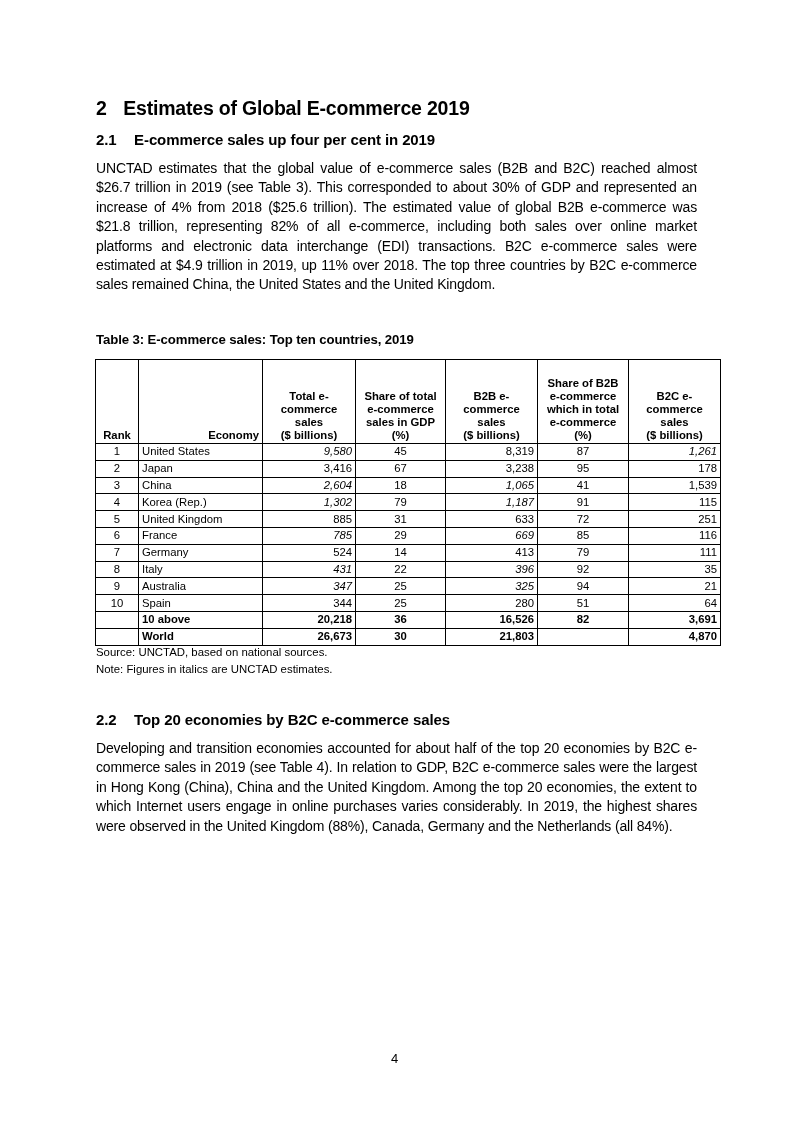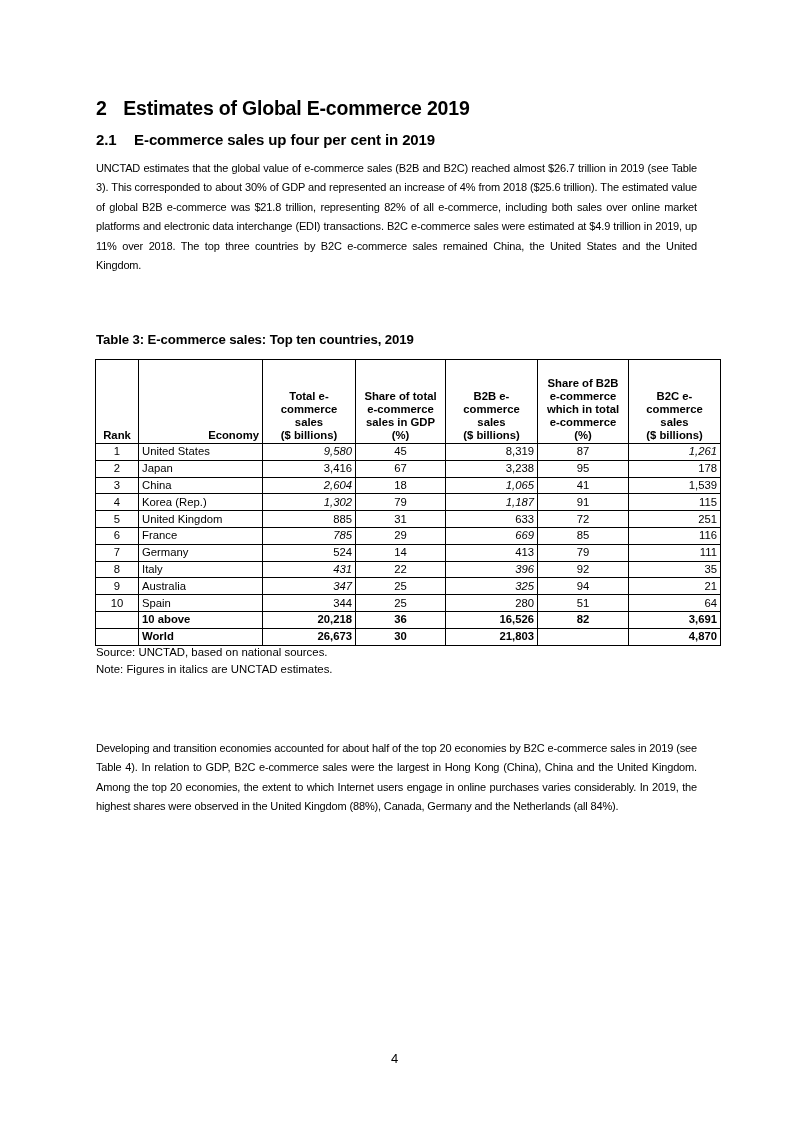--- a/index.html
+++ b/index.html
@@ -7,21 +7,21 @@
          font-family: "Liberation Sans", "DejaVu Sans", sans-serif; color: #000; }
   .page { position: absolute; left: 0; top: 0; width: 709px; height: 1122px; }
 
   .h1 { position: absolute; left: 96px; top: 97px; font-size: 19.5px; font-weight: bold; letter-spacing: -0.2px; white-space: nowrap; }
   .h1 .num { display: inline-block; width: 22px; }
   .h2 { position: absolute; left: 96px; font-size: 15px; font-weight: bold; white-space: nowrap; letter-spacing: -0.1px; }
   .h2 .num { display: inline-block; width: 34px; }
   .h2.s21 { top: 131px; }
   .h2.s22 { top: 711px; }
 
-  .para { position: absolute; left: 96px; width: 601px; font-size: 11px; line-height: 19.4px;
+  .para { position: absolute; left: 96px; width: 601px; font-size: 14px; line-height: 19.4px;
           text-align: justify; letter-spacing: -0.15px; }
   .para.p1 { top: 159px; }
   .para.p2 { top: 739px; }
 
   .caption { position: absolute; left: 96px; top: 332px; font-size: 13.2px; font-weight: bold; white-space: nowrap; letter-spacing: -0.1px; }
 
   table.t3 { position: absolute; left: 95px; top: 359px; border-collapse: collapse;
              font-size: 11.3px; line-height: 13px; table-layout: fixed; width: 625px; }
   table.t3 th, table.t3 td { border: 1px solid #000; padding: 0 3px; }
   table.t3 thead th { font-weight: bold; text-align: center; vertical-align: bottom; height: 82px; padding-bottom: 1px; }
@@ -198,17 +198,21 @@
           <td class="r">21,803</td>
           <td class="c"></td>
           <td class="r">4,870</td>
         </tr>
       </tbody>
   </table>
 
   <div class="note src">Source: UNCTAD, based on national sources.</div>
   <div class="note nt">Note: Figures in italics are UNCTAD estimates.</div>
 
+  <div class="h2 s22">
+    <span class="num">2.2</span>
+    <span>Top 20 economies by B2C e-commerce sales</span>
+  </div>
 
   <p class="para p2" style="margin:0">Developing and transition economies accounted for about half of the top 20 economies by B2C e-commerce sales in 2019 (see Table 4). In relation to GDP, B2C e-commerce sales were the largest in Hong Kong (China), China and the United Kingdom. Among the top 20 economies, the extent to which Internet users engage in online purchases varies considerably. In 2019, the highest shares were observed in the United Kingdom (88%), Canada, Germany and the Netherlands (all 84%).</p>
 
   <div class="pageno">4</div>
 </div>
 
 </body></html>

